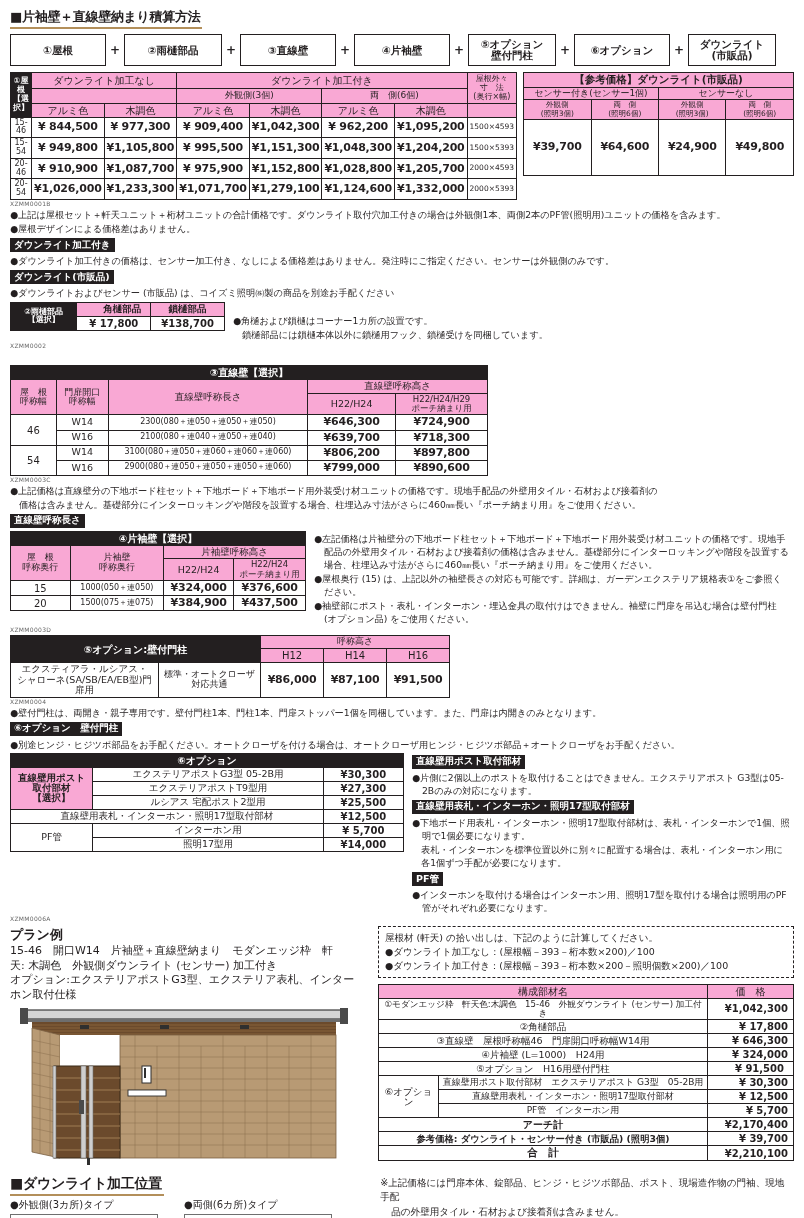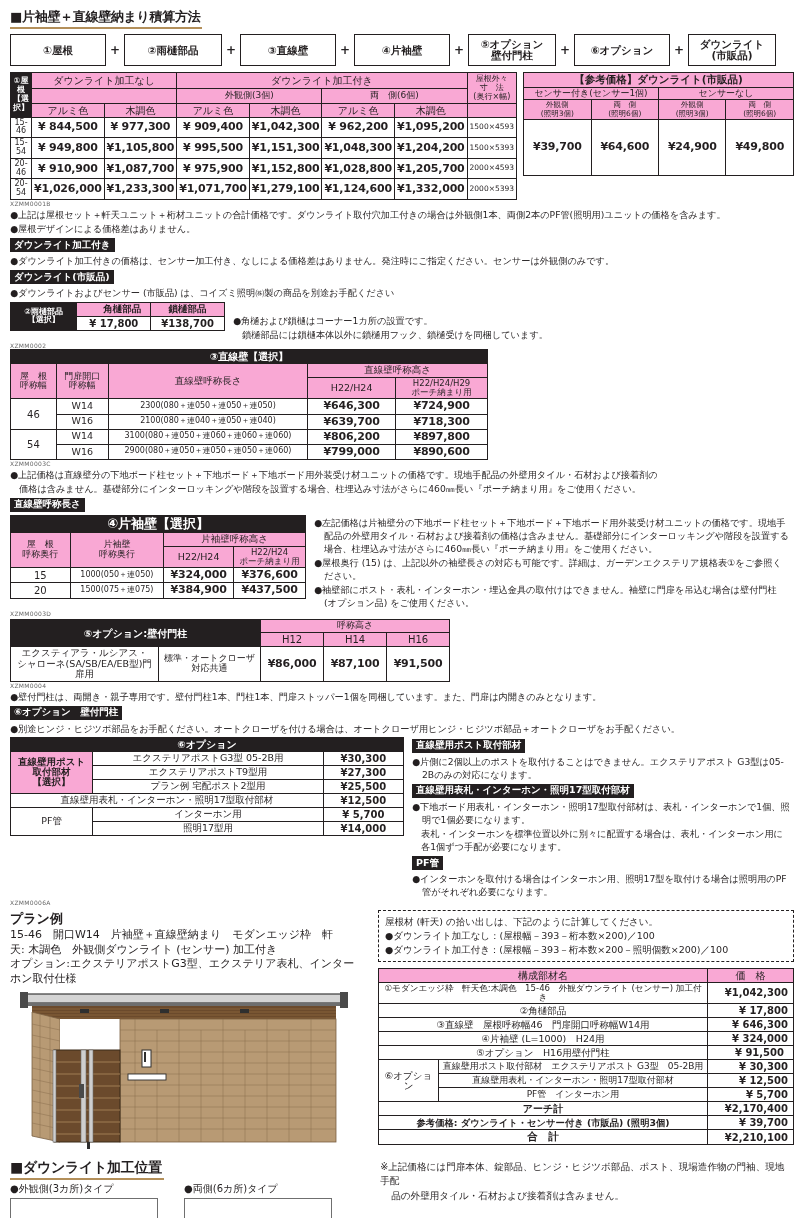--- a/index.html
+++ b/index.html
@@ -231,21 +231,21 @@
     </tbody>
       </table>
     <div style="padding-top:11px;">
       <div class="note">●角樋および鎖樋はコーナー1カ所の設置です。</div>
       <div class="note" style="padding-left:9px;">鎖樋部品には鎖樋本体以外に鎖樋用フック、鎖樋受けを同梱しています。</div>
     </div>
   </div>
   <div class="code">XZMM0002</div>
 
   
-  <table class="t" style="width:478px; margin-top:0;">
+  <table class="t" style="width:478px; margin-top:16px;">
     <tbody>
         <tr>
       <th class="hdr-black" colspan="5" style="font-size:10px;">③直線壁【選択】</th>
     </tr>
     <tr>
       <th class="hdr-beige" rowspan="2" style="width:46px; white-space:pre-line; font-size:9px;">屋　根
 呼称幅</th>
       <th class="hdr-beige" rowspan="2" style="width:52px; white-space:pre-line; font-size:9px;">門扉開口
 呼称幅</th>
       <th class="hdr-beige" rowspan="2" style="width:200px; font-size:9.5px;">直線壁呼称長さ</th>
@@ -288,21 +288,21 @@
 
   <div class="note">●上記価格は直線壁分の下地ボード柱セット＋下地ボード＋下地ボード用外装受け材ユニットの価格です。現地手配品の外壁用タイル・石材および接着剤の</div>
   <div class="note" style="padding-left:9px;">価格は含みません。基礎部分にインターロッキングや階段を設置する場合、柱埋込み寸法がさらに460㎜長い『ポーチ納まり用』をご使用ください。</div>
   <div><span class="tag">直線壁呼称長さ</span></div>
 
   
   <div class="row" style="align-items:flex-start; gap:8px; margin-top:2px;">
     <table class="t" style="width:296px;">
       <tbody>
           <tr>
-        <th class="hdr-black" colspan="4" style="font-size:13px;">④片袖壁【選択】</th>
+        <th class="hdr-black" colspan="4" style="font-size:10px;">④片袖壁【選択】</th>
       </tr>
       <tr>
         <th class="hdr-beige" rowspan="2" style="width:60px; white-space:pre-line; font-size:9px;">屋　根
 呼称奥行</th>
         <th class="hdr-beige" rowspan="2" style="width:94px; white-space:pre-line; font-size:9px;">片袖壁
 呼称奥行</th>
         <th class="hdr-beige" colspan="2" style="font-size:9.5px;">片袖壁呼称高さ</th>
       </tr>
       <tr>
         <th class="hdr-beige" style="width:70px; font-size:9.5px;">H22/H24</th>
@@ -371,21 +371,21 @@
 取付部材
 【選択】</td>
         <td style="width:230px; font-size:9.5px;">エクステリアポストG3型  05-2B用</td>
         <td class="price-sm" style="width:80px;">¥30,300</td>
       </tr>
       <tr>
         <td style="font-size:9.5px;">エクステリアポストT9型用</td>
         <td class="price-sm">¥27,300</td>
       </tr>
       <tr>
-        <td style="font-size:9.5px;">プラン例 宅配ポスト2型用</td>
+        <td style="font-size:9.5px;">ルシアス 宅配ポスト2型用</td>
         <td class="price-sm">¥25,500</td>
       </tr>
       <tr>
         <td colspan="2" style="font-size:9.5px;">直線壁用表札・インターホン・照明17型取付部材</td>
         <td class="price-sm">¥12,500</td>
       </tr>
       <tr>
         <td rowspan="2" style="font-size:9.5px;">PF管</td>
         <td style="font-size:9.5px;">インターホン用</td>
         <td class="price-sm">¥  5,700</td>

